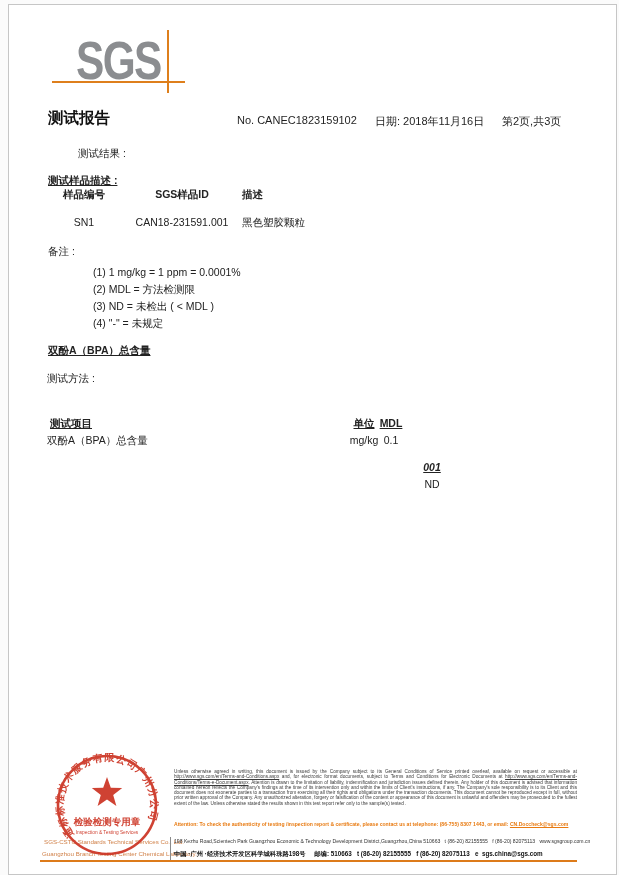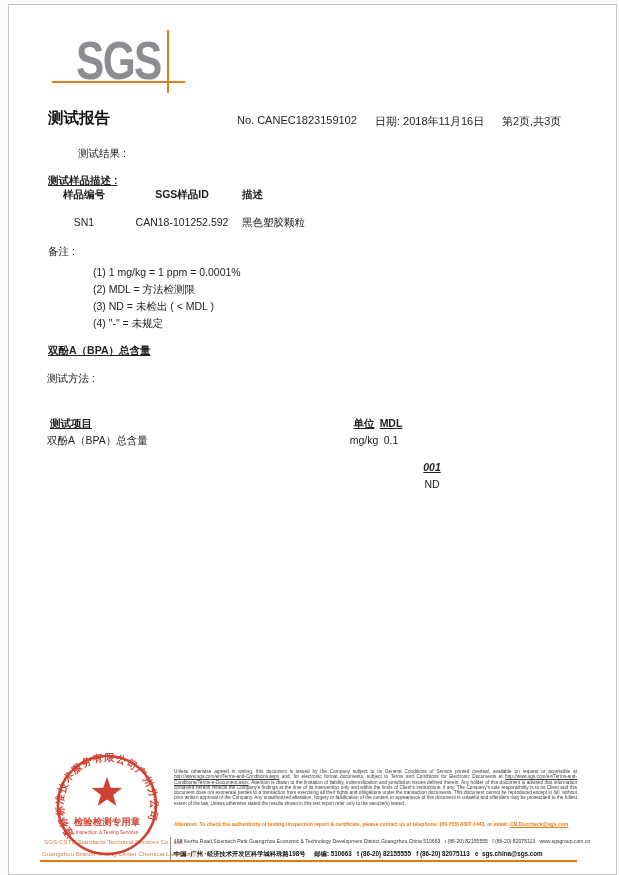--- a/index.html
+++ b/index.html
@@ -71,21 +71,21 @@
   <div class="abs date-line">日期: 2018年11月16日</div>
   <div class="abs page-info">第2页,共3页</div>
 
   <div class="abs body-txt lbl-results">测试结果 :</div>
   <div class="abs body-txt lbl-sample">测试样品描述 :</div>
 
   <div class="abs body-txt st-h col-a">样品编号</div>
   <div class="abs body-txt st-h col-b">SGS样品ID</div>
   <div class="abs body-txt st-h col-c">描述</div>
   <div class="abs body-txt st-r col-a">SN1</div>
-  <div class="abs body-txt st-r col-b">CAN18-101252.592</div>
+  <div class="abs body-txt st-r col-b">CAN18-231591.001</div>
   <div class="abs body-txt st-r col-c">黑色塑胶颗粒</div>
 
   <div class="abs body-txt lbl-notes">备注 :</div>
   <div class="abs body-txt note n0">(1) 1 mg/kg = 1 ppm = 0.0001%</div>
   <div class="abs body-txt note n1">(2) MDL = 方法检测限</div>
   <div class="abs body-txt note n2">(3) ND = 未检出 ( &lt; MDL )</div>
   <div class="abs body-txt note n3">(4) "-" = 未规定</div>
 
   <div class="abs body-txt bpa-head">双酚A（BPA）总含量</div>
   <div class="abs body-txt lbl-method">测试方法 :</div>

